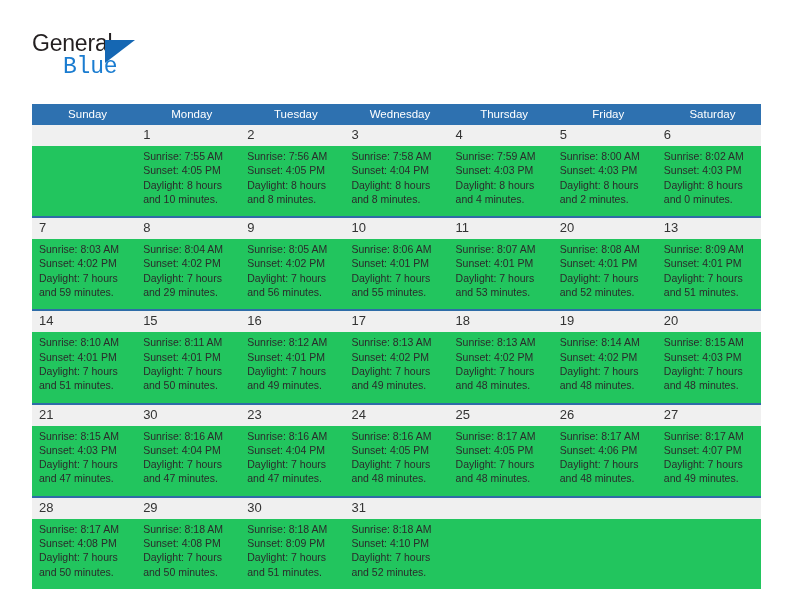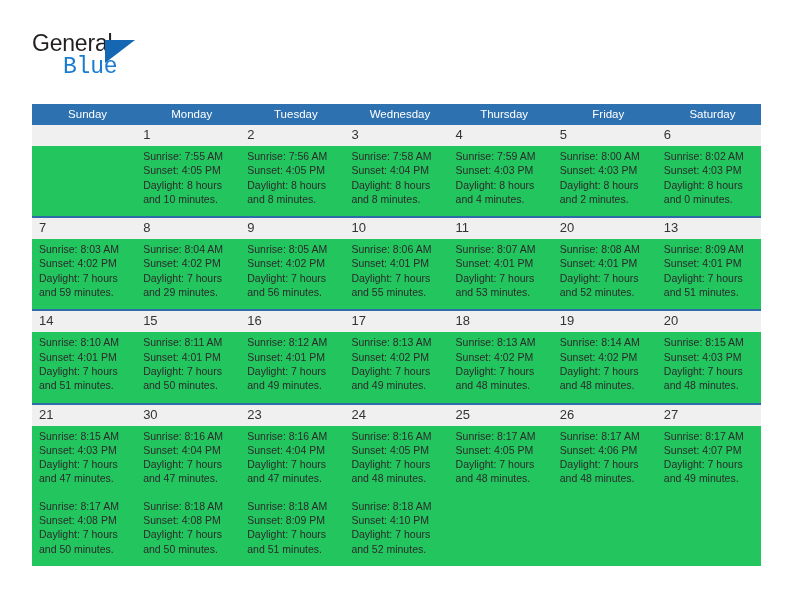--- a/index.html
+++ b/index.html
@@ -374,20 +374,29 @@
             <div>Daylight: 7 hours</div>
             <div>and 48 minutes.</div>
           </td>
           <td>
             <div>Sunrise: 8:17 AM</div>
             <div>Sunset: 4:07 PM</div>
             <div>Daylight: 7 hours</div>
             <div>and 49 minutes.</div>
           </td>
         </tr>
+        <tr class="daynum-row">
+          <td>28</td>
+          <td>29</td>
+          <td>30</td>
+          <td>31</td>
+          <td></td>
+          <td></td>
+          <td></td>
+        </tr>
         <tr class="detail-row">
           <td>
             <div>Sunrise: 8:17 AM</div>
             <div>Sunset: 4:08 PM</div>
             <div>Daylight: 7 hours</div>
             <div>and 50 minutes.</div>
           </td>
           <td>
             <div>Sunrise: 8:18 AM</div>
             <div>Sunset: 4:08 PM</div>

